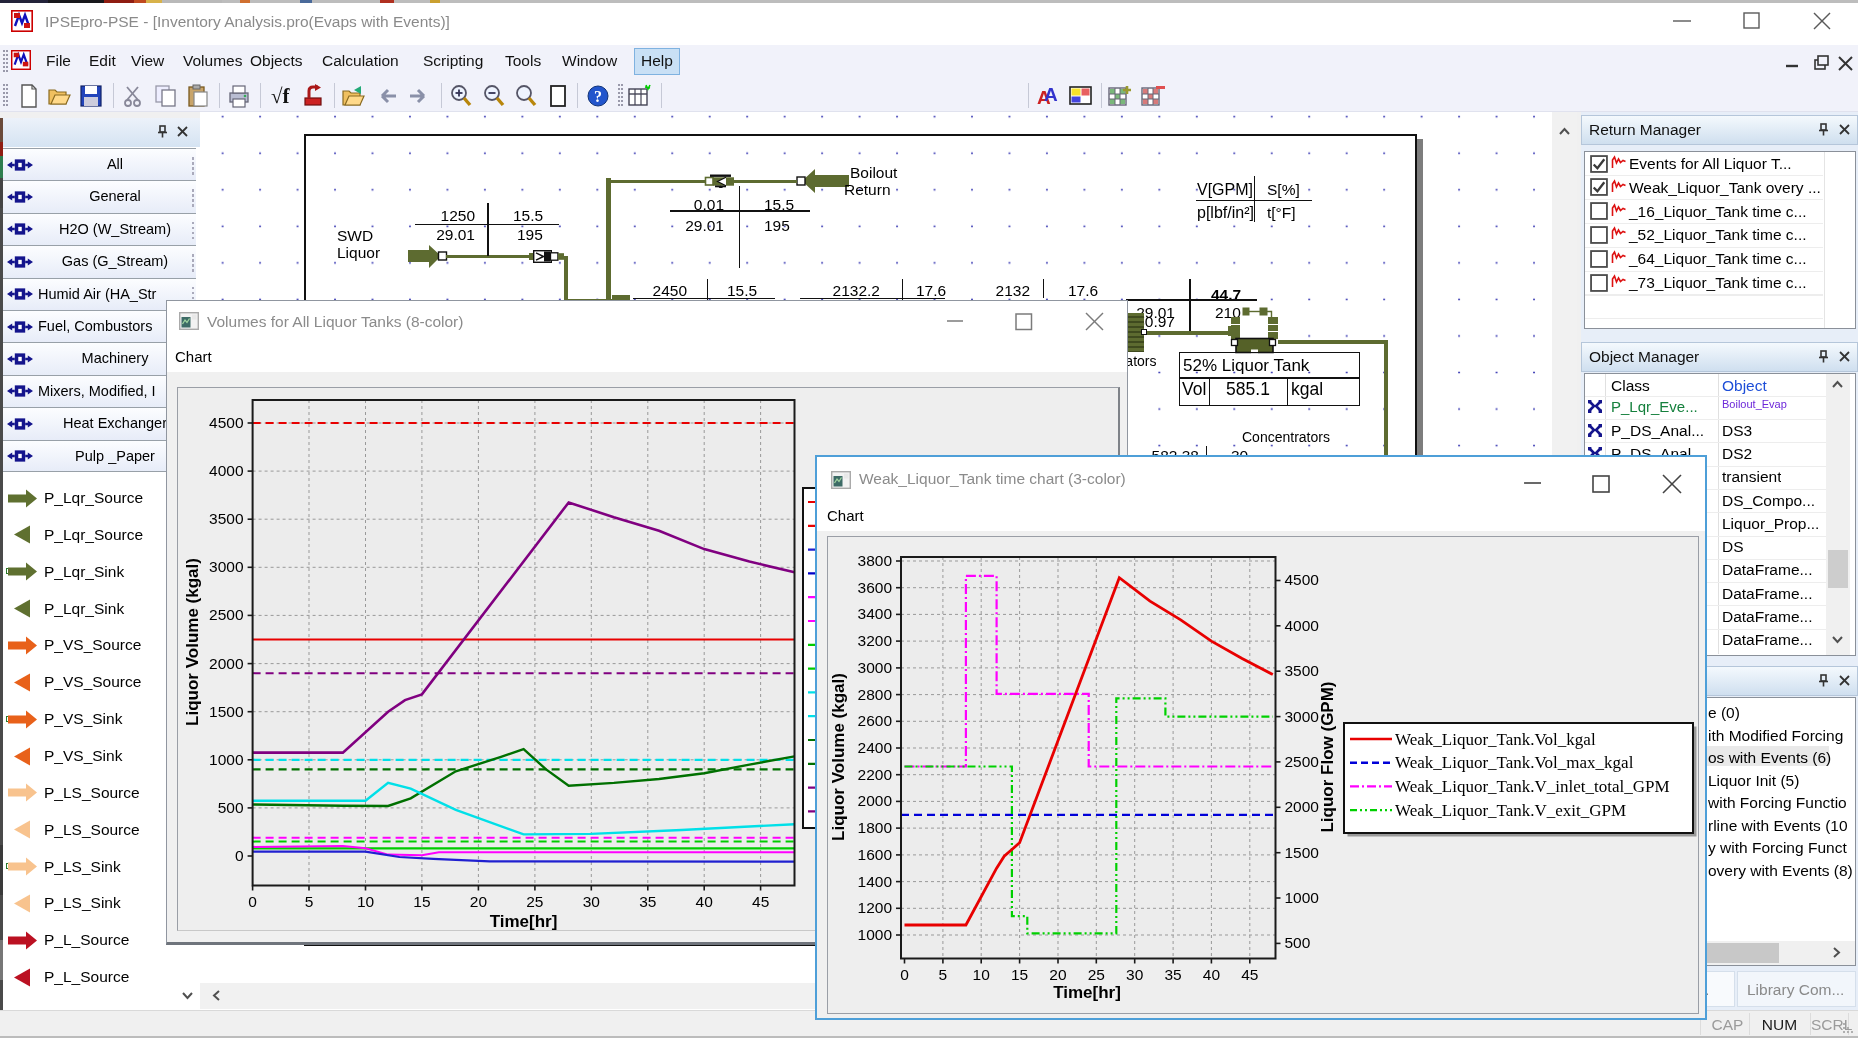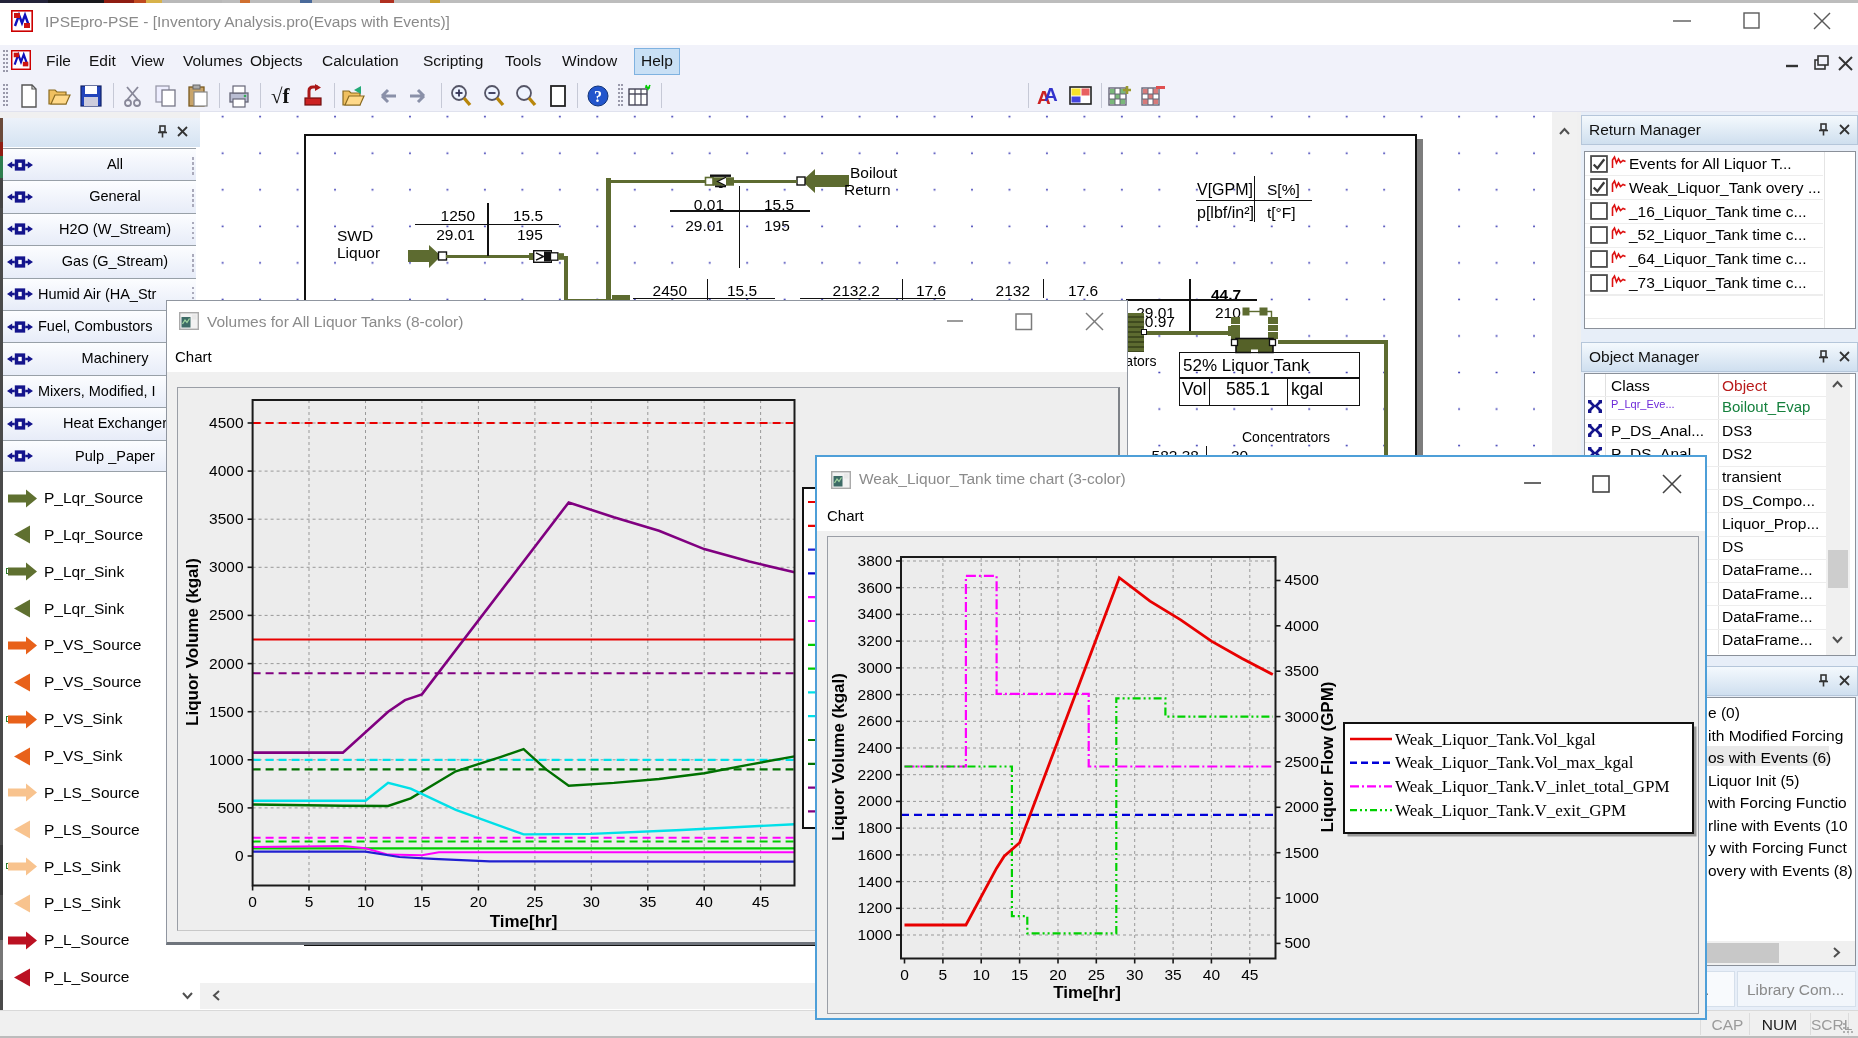--- a/index.html
+++ b/index.html
@@ -612,33 +612,33 @@
     <rect x="3" y="1" width="5" height="6" fill="none" stroke="#333" stroke-width="1.6"></rect>
     <line x1="1" y1="7.5" x2="10" y2="7.5" stroke="#333" stroke-width="1.6"></line>
     <line x1="5.5" y1="8" x2="5.5" y2="12.5" stroke="#333" stroke-width="1.6"></line>
   </svg>
 <svg style="position:absolute;left:1839px;top:351px" width="11" height="11" viewBox="0 0 11 11">
     <line x1="1" y1="1" x2="10" y2="10" stroke="#333" stroke-width="1.8"></line>
     <line x1="10" y1="1" x2="1" y2="10" stroke="#333" stroke-width="1.8"></line>
   </svg>
 <div class="abs" style="left:1584px;top:373px;width:272px;height:283px;background:#fff;border:1px solid #8a9099;overflow:hidden"></div>
 <div class="abs" style="left:1611px;top:377px;font-size:15.5px;color:#000">Class</div>
-<div class="abs" style="left:1722px;top:377px;font-size:15.5px;color:#b91c1c">Object</div>
+<div class="abs" style="left:1722px;top:377px;font-size:15.5px;color:#1d4ed8">Object</div>
 <div class="abs" style="left:1605px;top:374px;width:1px;height:280px;background:#e0e0e0"></div>
 <div class="abs" style="left:1718px;top:374px;width:1px;height:280px;background:#e0e0e0"></div>
 <div class="abs" style="left:1585px;top:395.7px;width:241px;height:1px;background:#ededed"></div>
 <div class="abs" style="left:1587px;top:399.3px"><svg width="16" height="15" viewBox="0 0 16 15">
       <path d="M2,2 L7,7 L2,12 M14,2 L9,7 L14,12" stroke="#14148c" stroke-width="2.6" fill="none"></path>
       <rect x="1" y="1" width="3.4" height="3.4" fill="#14148c"></rect>
       <rect x="11.6" y="1" width="3.4" height="3.4" fill="#14148c"></rect>
       <rect x="1" y="10.6" width="3.4" height="3.4" fill="#14148c"></rect>
       <rect x="11.6" y="10.6" width="3.4" height="3.4" fill="#14148c"></rect>
     </svg></div>
-<div class="abs" style="left:1611px;top:398.3px;font-size:11px;color:#6d28d9;white-space:nowrap">P_Lqr_Eve...</div>
-<div class="abs" style="left:1722px;top:398.3px;font-size:15px;color:#15803d;white-space:nowrap;max-width:100px;overflow:hidden">Boilout_Evap</div>
+<div class="abs" style="left:1611px;top:398.3px;font-size:15px;color:#15803d;white-space:nowrap">P_Lqr_Eve...</div>
+<div class="abs" style="left:1722px;top:398.3px;font-size:11px;color:#6d28d9;white-space:nowrap;max-width:100px;overflow:hidden">Boilout_Evap</div>
 <div class="abs" style="left:1585px;top:419.0px;width:241px;height:1px;background:#ededed"></div>
 <div class="abs" style="left:1587px;top:422.6px"><svg width="16" height="15" viewBox="0 0 16 15">
       <path d="M2,2 L7,7 L2,12 M14,2 L9,7 L14,12" stroke="#14148c" stroke-width="2.6" fill="none"></path>
       <rect x="1" y="1" width="3.4" height="3.4" fill="#14148c"></rect>
       <rect x="11.6" y="1" width="3.4" height="3.4" fill="#14148c"></rect>
       <rect x="1" y="10.6" width="3.4" height="3.4" fill="#14148c"></rect>
       <rect x="11.6" y="10.6" width="3.4" height="3.4" fill="#14148c"></rect>
     </svg></div>
 <div class="abs" style="left:1611px;top:421.6px;font-size:15.5px;color:#000;white-space:nowrap">P_DS_Anal...</div>
 <div class="abs" style="left:1722px;top:421.6px;font-size:15.5px;color:#000;white-space:nowrap;max-width:100px;overflow:hidden">DS3</div>

